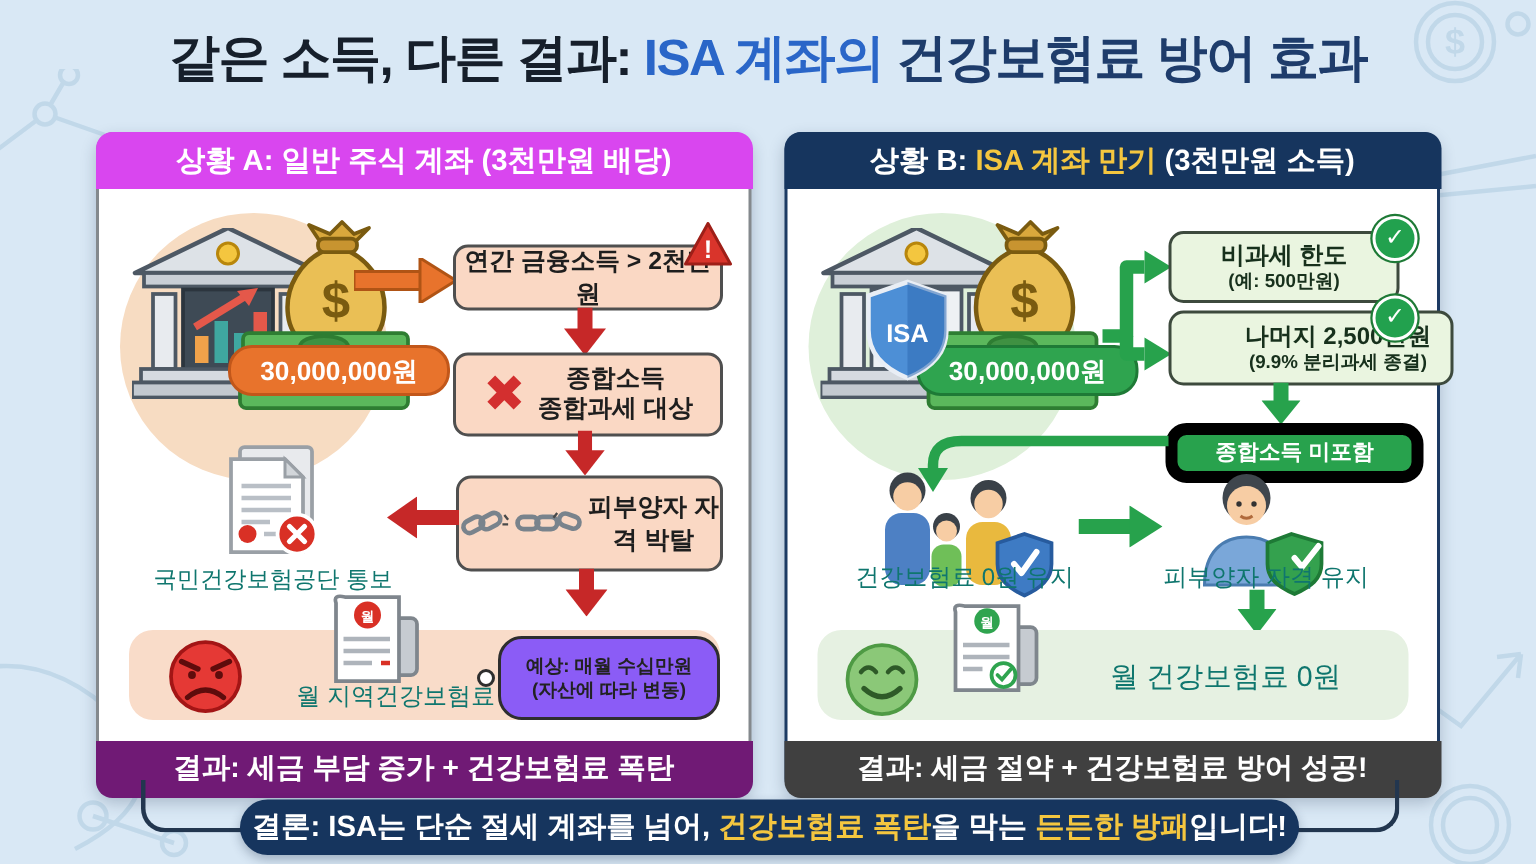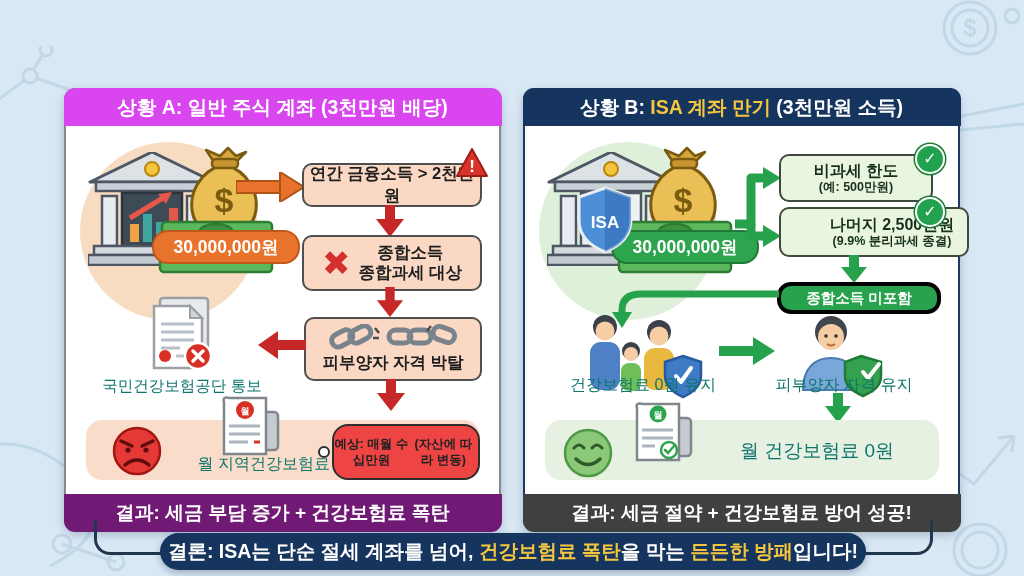--- a/index.html
+++ b/index.html
@@ -33,31 +33,31 @@
   .pill-a{background:#e8732c;border:2.5px solid #c2571a;}
   .pill-b{background:#2fa44f;border:2.5px solid #1e7a36;}
   .fbox{position:absolute;background:#fad8c4;border:2.5px solid #4f4f4f;border-radius:10px;
         color:#1e1e1e;font-weight:800;display:flex;align-items:center;justify-content:center;
         text-align:center;}
   .gbox{position:absolute;background:#eaf5e0;border:2.5px solid #3d4a3d;border-radius:10px;
         color:#17301c;display:flex;flex-direction:column;align-items:center;justify-content:center;
         text-align:center;line-height:1.15;}
   .gbox .b1{font-size:16px;font-weight:800;}
   .gbox .b2{font-size:12.5px;font-weight:700;}
-  .badge-green{position:absolute;background:#28a24d;border:4px solid #000000;border-radius:14px;
+  .badge-green{position:absolute;background:#28a24d;border:8px solid #000000;border-radius:14px;
         color:#fff;font-size:14.5px;font-weight:800;text-align:center;line-height:24px;}
   .chk{position:absolute;width:26px;height:26px;border-radius:50%;background:#22a14e;
        border:2px solid #fff;box-shadow:0 0 0 1.5px #1e7a36;color:#fff;font-size:16px;
        font-weight:800;text-align:center;line-height:26px;z-index:5;}
   .iconlabel{position:absolute;text-align:center;font-weight:400;color:#0f766e;}
   .softbox{position:absolute;border-radius:16px;}
   .softbox-a{background:#f9dcc9;}
   .softbox-b{background:#e6f1e2;}
-  .bubble{position:absolute;background:#ef4444;border:2.5px solid #2e2e2e;border-radius:16px;
-          display:flex;flex-direction:row;align-items:center;justify-content:center;
+  .bubble{position:absolute;background:#8b5cf6;border:2.5px solid #2e2e2e;border-radius:16px;
+          display:flex;flex-direction:column;align-items:center;justify-content:center;
           font-size:12.5px;font-weight:800;color:#222;line-height:1.3;text-align:center;}
   .bdot{position:absolute;background:#fff;border:2px solid #2e2e2e;border-radius:50%;}
   .xmark{font-size:34px;font-weight:800;color:#d32f2f;line-height:1;}
   
   .conclusion{position:absolute;left:160px;top:533px;width:706px;height:37px;background:#16355e;
           border-radius:20px;color:#fff;font-size:19.5px;font-weight:800;text-align:center;
           line-height:37px;white-space:nowrap;box-shadow:0 3px 7px rgba(20,40,70,.3);z-index:4;}
   .connector{position:absolute;top:520px;height:32px;width:68px;z-index:1;}
   .conn-l{left:94px;border-left:3px solid #22364f;border-bottom:3px solid #22364f;
           border-bottom-left-radius:16px;}
@@ -99,20 +99,23 @@
     </g>
   </svg>
   <svg class="deco" style="left:0;top:46px" width="90" height="70" viewBox="0 0 90 70">
     <g fill="none" stroke="#aecbe0" stroke-width="3">
       <path d="M-10 60 L30 30 L70 44 M30 30 L44 6"></path>
       <circle cx="30" cy="30" r="7" fill="#d9e8f5"></circle>
         <circle cx="46" cy="4" r="6" fill="#d9e8f5"></circle>
     </g>
   </svg>
 
+  <div class="title">
+    <span class="t1">같은 소득, 다른 결과: </span><span class="t2">ISA 계좌의 </span><span class="t3">건강보험료 방어 효과</span>
+  </div>
 
   <div class="connector conn-l"></div>
   <div class="connector conn-r"></div>
 
   <div class="panel panel-a">
     <div class="phead phead-a">상황 A: 일반 주식 계좌 (3천만원 배당)</div>
 
     <div class="circlebg" style="left:14px;top:52px;width:178px;height:178px;background:#f7dcc2;"></div>
 
     <svg class="abs" style="left:22px;top:62px" width="128" height="114" viewBox="0 0 128 114">
@@ -173,21 +176,21 @@
         <span>종합소득</span><br>
         <span>종합과세 대상</span>
       </span>
     </div>
 
     <svg class="abs" style="left:310px;top:197px" width="28" height="30" viewBox="0 0 28 32">
       <rect x="9" y="0" width="10" height="16" fill="#c62828"></rect>
         <polygon points="0,14 28,14 14,32" fill="#c62828"></polygon>
     </svg>
 
-    <div class="fbox" style="left:238px;top:227px;width:174px;height:60px;font-size:16.5px;flex-direction:column;gap:2px;">
+    <div class="fbox" style="left:238px;top:227px;width:174px;height:60px;font-size:16.5px;flex-direction:row;gap:2px;">
       <svg width="132" height="26" viewBox="0 0 132 26">
         <g fill="none" stroke="#79838c" stroke-width="5">
           <rect x="4" y="8" width="22" height="13" rx="6.5" transform="rotate(-28 15 14)"></rect>
           <rect x="22" y="4" width="22" height="13" rx="6.5" transform="rotate(-28 33 10)"></rect>
           <rect x="62" y="6" width="22" height="13" rx="6.5"></rect>
           <rect x="82" y="6" width="22" height="13" rx="6.5"></rect>
           <rect x="106" y="4" width="22" height="13" rx="6.5" transform="rotate(20 117 10)"></rect>
         </g>
         <g stroke="#4a4a4a" stroke-width="2.5">
           <path d="M48 4 L52 9 M46 14 L52 14 M104 2 L100 7"></path>

